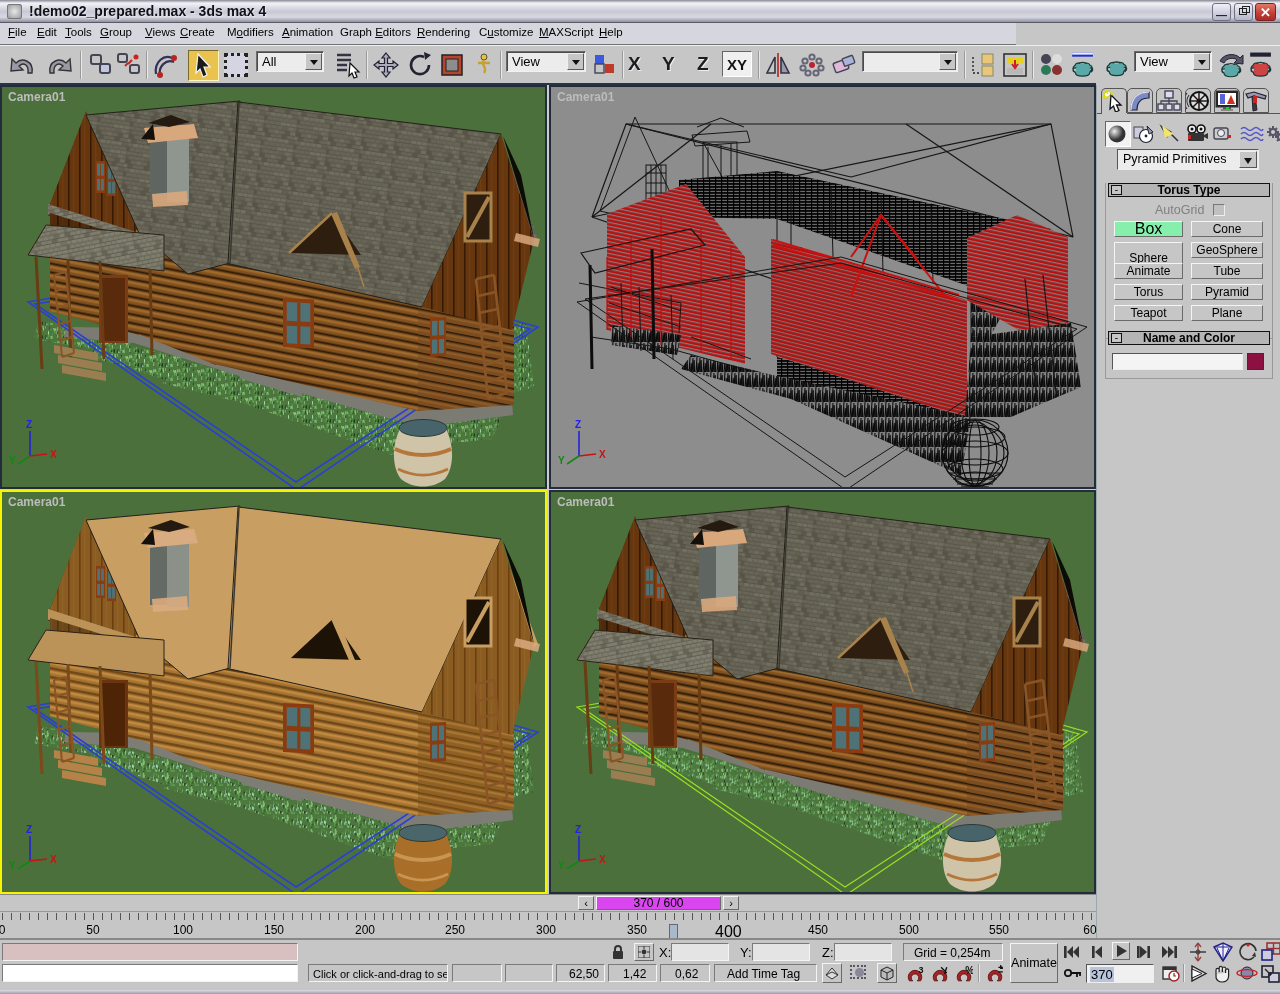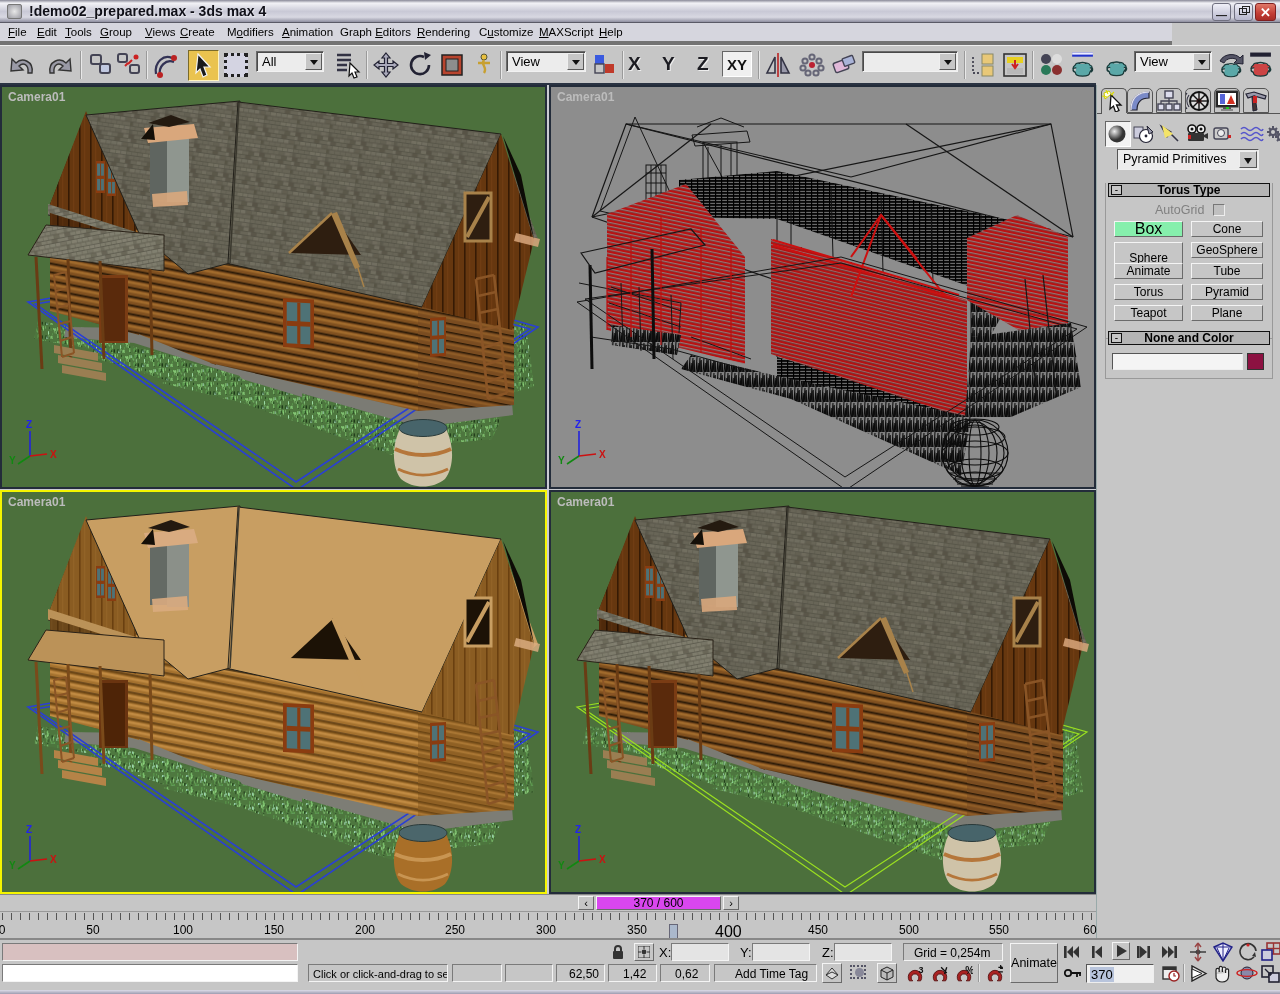--- a/index.html
+++ b/index.html
@@ -9,21 +9,21 @@
 background:linear-gradient(#888897 0%,#f2f2f6 14%,#c9c9d6 52%,#d8d8e2 78%,#8f8fa0 100%);border-bottom:1px solid #5a5a66">
 <div style="position:absolute;left:7px;top:4px;width:15px;height:15px;background:radial-gradient(#e8e8e8,#9a9aa2);border:1px solid #777;border-radius:2px"></div>
 <span style="position:absolute;left:29px;top:3px;font-size:14px;font-weight:bold;color:#101018;text-shadow:1px 1px 0 #e6e6ee">!demo02_prepared.max - 3ds max 4</span>
 <div style="position:absolute;right:49px;top:3px;width:19px;height:18px;border-radius:3px;background:linear-gradient(#f0f0f8,#b6b6cc);border:1px solid #707080;color:#222;font-weight:bold;font-size:11px;text-align:center;line-height:22px">—</div>
 <div style="position:absolute;right:27px;top:3px;width:19px;height:18px;border-radius:3px;background:linear-gradient(#f0f0f8,#b6b6cc);border:1px solid #707080">
       <div style="position:absolute;left:4px;top:4px;width:8px;height:7px;border:1px solid #222;background:transparent"></div>
       <div style="position:absolute;left:7px;top:2px;width:8px;height:7px;border:1px solid #222"></div>
     </div>
 <div style="position:absolute;right:4px;top:3px;width:21px;height:18px;border-radius:3px;background:linear-gradient(#e07868,#c23c34 60%,#a82c26);border:1px solid #802020;color:#fff;font-weight:bold;font-size:13px;text-align:center;line-height:17px">✕</div>
 </div>
-<div style="position:absolute;left:0;top:23px;width:1172px;height:22px;background:#d6d6de;border-bottom:4px solid #737373">
+<div style="position:absolute;left:0;top:23px;width:1016px;height:22px;background:#d6d6de;border-bottom:1px solid #737373">
     <span style="position:absolute;left:8px;top:3px;font-size:11.5px;color:#000"><u>F</u>ile</span>
     <span style="position:absolute;left:37px;top:3px;font-size:11.5px;color:#000"><u>E</u>dit</span>
     <span style="position:absolute;left:65px;top:3px;font-size:11.5px;color:#000"><u>T</u>ools</span>
     <span style="position:absolute;left:100px;top:3px;font-size:11.5px;color:#000"><u>G</u>roup</span>
     <span style="position:absolute;left:145px;top:3px;font-size:11.5px;color:#000"><u>V</u>iews</span>
     <span style="position:absolute;left:180px;top:3px;font-size:11.5px;color:#000"><u>C</u>reate</span>
     <span style="position:absolute;left:227px;top:3px;font-size:11.5px;color:#000">M<u>o</u>difiers</span>
     <span style="position:absolute;left:282px;top:3px;font-size:11.5px;color:#000"><u>A</u>nimation</span>
     <span style="position:absolute;left:340px;top:3px;font-size:11.5px;color:#000">Graph <u>E</u>ditors</span>
     <span style="position:absolute;left:417px;top:3px;font-size:11.5px;color:#000"><u>R</u>endering</span>
@@ -1287,21 +1287,21 @@
     <div style="position:absolute;left:94px;top:136px;width:72px;height:16px;background:#c6c6c6;border:1px solid;border-color:#f4f4f4 #6a6a6a #6a6a6a #f4f4f4;font-size:12px;color:#000;display:flex;align-items:center;justify-content:center">Cone</div>
     <div style="position:absolute;left:17px;top:157px;width:69px;height:32px;background:#c6c6c6;border:1px solid;border-color:#f4f4f4 #6a6a6a #6a6a6a #f4f4f4;font-size:12px;color:#000;display:flex;align-items:center;justify-content:center">Sphere</div>
     <div style="position:absolute;left:94px;top:157px;width:72px;height:16px;background:#c6c6c6;border:1px solid;border-color:#f4f4f4 #6a6a6a #6a6a6a #f4f4f4;font-size:12px;color:#000;display:flex;align-items:center;justify-content:center">GeoSphere</div>
     <div style="position:absolute;left:17px;top:178px;width:69px;height:16px;background:#c6c6c6;border:1px solid;border-color:#f4f4f4 #6a6a6a #6a6a6a #f4f4f4;font-size:12px;color:#000;display:flex;align-items:center;justify-content:center">Animate</div>
     <div style="position:absolute;left:94px;top:178px;width:72px;height:16px;background:#c6c6c6;border:1px solid;border-color:#f4f4f4 #6a6a6a #6a6a6a #f4f4f4;font-size:12px;color:#000;display:flex;align-items:center;justify-content:center">Tube</div>
     <div style="position:absolute;left:17px;top:199px;width:69px;height:16px;background:#c6c6c6;border:1px solid;border-color:#f4f4f4 #6a6a6a #6a6a6a #f4f4f4;font-size:12px;color:#000;display:flex;align-items:center;justify-content:center">Torus</div>
     <div style="position:absolute;left:94px;top:199px;width:72px;height:16px;background:#c6c6c6;border:1px solid;border-color:#f4f4f4 #6a6a6a #6a6a6a #f4f4f4;font-size:12px;color:#000;display:flex;align-items:center;justify-content:center">Pyramid</div>
     <div style="position:absolute;left:17px;top:220px;width:69px;height:16px;background:#c6c6c6;border:1px solid;border-color:#f4f4f4 #6a6a6a #6a6a6a #f4f4f4;font-size:12px;color:#000;display:flex;align-items:center;justify-content:center">Teapot</div>
     <div style="position:absolute;left:94px;top:220px;width:72px;height:16px;background:#c6c6c6;border:1px solid;border-color:#f4f4f4 #6a6a6a #6a6a6a #f4f4f4;font-size:12px;color:#000;display:flex;align-items:center;justify-content:center">Plane</div>
     <div style="position:absolute;left:8px;top:246px;width:168px;height:48px;border:1px solid #999;border-top:none"></div>
-    <div style="position:absolute;left:11px;top:246px;width:162px;height:14px;background:#b5b5b5;border:1px solid #111;font-size:12px;font-weight:bold;text-align:center;line-height:13px">None and Color</div>
+    <div style="position:absolute;left:11px;top:246px;width:162px;height:14px;background:#b5b5b5;border:1px solid #111;font-size:12px;font-weight:bold;text-align:center;line-height:13px">Name and Color</div>
     <div style="position:absolute;left:14px;top:248px;width:11px;height:10px;background:#c6c6c6;border:1px solid #111;font-size:10px;line-height:8px;text-align:center">-</div>
     <div style="position:absolute;left:15px;top:268px;width:131px;height:17px;background:#f4f4f4;border:1px solid;border-color:#555 #eee #eee #555"></div>
     <div style="position:absolute;left:150px;top:268px;width:17px;height:17px;background:#8c1141;border:1px solid #333"></div>
   </div>
 <div style="position:absolute;left:0;top:894px;width:1096px;height:17px;background:#c6c6c6;border-top:1px solid #888"></div>
 <div style="position:absolute;left:578px;top:896px;width:16px;height:14px;background:#c6c6c6;border:1px solid;border-color:#f4f4f4 #6a6a6a #6a6a6a #f4f4f4;font-size:11px;color:#000;display:flex;align-items:center;justify-content:center">‹</div>
 <div style="position:absolute;left:596px;top:896px;width:125px;height:14px;background:#d946ef;border:1px solid;border-color:#f4f4f4 #6a6a6a #6a6a6a #f4f4f4;font-size:12px;color:#000;display:flex;align-items:center;justify-content:center">370 / 600</div>
 <div style="position:absolute;left:723px;top:896px;width:16px;height:14px;background:#c6c6c6;border:1px solid;border-color:#f4f4f4 #6a6a6a #6a6a6a #f4f4f4;font-size:11px;color:#000;display:flex;align-items:center;justify-content:center">›</div>
 <div style="position:absolute;left:0;top:911px;width:1096px;height:28px;background:#c6c6c6;border-top:1px solid #999">
     <div style="position:absolute;left:2.0px;top:1px;width:1px;height:7px;background:#555"></div>
@@ -1507,21 +1507,21 @@
       <line x1="12.5" y1="1" x2="12.5" y2="12" stroke="#933" stroke-width="1.4"></line>
       <line x1="6" y1="6.5" x2="19" y2="6.5" stroke="#933" stroke-width="1.4"></line>
       <rect x="1" y="8" width="10" height="10" fill="#ccd" stroke="#228" stroke-width="1.6"></rect>
     </svg>
     <div style="position:absolute;left:308px;top:24px;width:140px;height:18px;background:#c6c6c6;border:1px solid;border-color:#7a7a7a #f4f4f4 #f4f4f4 #7a7a7a;font-size:11px;color:#000;padding-left:4px;line-height:18px;white-space:nowrap;overflow:hidden">Click or click-and-drag to sel</div>
     <div style="position:absolute;left:452px;top:24px;width:50px;height:18px;background:#c6c6c6;border:1px solid;border-color:#7a7a7a #f4f4f4 #f4f4f4 #7a7a7a;font-size:12px;color:#000;padding-left:4px;line-height:18px;white-space:nowrap;overflow:hidden"></div>
     <div style="position:absolute;left:505px;top:24px;width:48px;height:18px;background:#c6c6c6;border:1px solid;border-color:#7a7a7a #f4f4f4 #f4f4f4 #7a7a7a;font-size:12px;color:#000;padding-left:4px;line-height:18px;white-space:nowrap;overflow:hidden"></div>
     <div style="position:absolute;left:556px;top:24px;width:49px;height:18px;background:#c6c6c6;border:1px solid;border-color:#7a7a7a #f4f4f4 #f4f4f4 #7a7a7a;font-size:12px;color:#000;padding-left:12px;line-height:18px;white-space:nowrap;overflow:hidden">62,50</div>
     <div style="position:absolute;left:608px;top:24px;width:49px;height:18px;background:#c6c6c6;border:1px solid;border-color:#7a7a7a #f4f4f4 #f4f4f4 #7a7a7a;font-size:12px;color:#000;padding-left:14px;line-height:18px;white-space:nowrap;overflow:hidden">1,42</div>
     <div style="position:absolute;left:660px;top:24px;width:50px;height:18px;background:#c6c6c6;border:1px solid;border-color:#7a7a7a #f4f4f4 #f4f4f4 #7a7a7a;font-size:12px;color:#000;padding-left:14px;line-height:18px;white-space:nowrap;overflow:hidden">0,62</div>
-    <div style="position:absolute;left:714px;top:24px;width:103px;height:18px;background:#c6c6c6;border:1px solid;border-color:#7a7a7a #f4f4f4 #f4f4f4 #7a7a7a;font-size:12px;color:#000;padding-left:20px;line-height:18px;white-space:nowrap;overflow:hidden">Add Time Tag</div>
+    <div style="position:absolute;left:714px;top:24px;width:103px;height:18px;background:#c6c6c6;border:1px solid;border-color:#7a7a7a #f4f4f4 #f4f4f4 #7a7a7a;font-size:12px;color:#000;padding-left:12px;line-height:18px;white-space:nowrap;overflow:hidden">Add Time Tag</div>
     <div style="position:absolute;left:822px;top:23px;width:20px;height:20px;background:#c6c6c6;border:1px solid;border-color:#f4f4f4 #6a6a6a #6a6a6a #f4f4f4;font-size:13px;color:#000;display:flex;align-items:center;justify-content:center">
       <svg width="16" height="14" viewBox="0 0 16 14">
         <path d="M2,9 L8,2 L14,9 L8,13 Z" fill="#ddd" stroke="#333"></path>
         <path d="M2,9 L8,6 L14,9" fill="none" stroke="#333"></path>
       </svg>
     </div>
     <div style="position:absolute;left:850px;top:25px;width:16px;height:14px;border:2px dotted #556"></div>
     <div style="position:absolute;left:855px;top:28px;width:9px;height:9px;border-radius:50%;background:#889"></div>
     <div style="position:absolute;left:877px;top:23px;width:20px;height:20px;background:#c6c6c6;border:1px solid;border-color:#f4f4f4 #6a6a6a #6a6a6a #f4f4f4;font-size:13px;color:#000;display:flex;align-items:center;justify-content:center">
       <svg width="16" height="15" viewBox="0 0 16 15">

